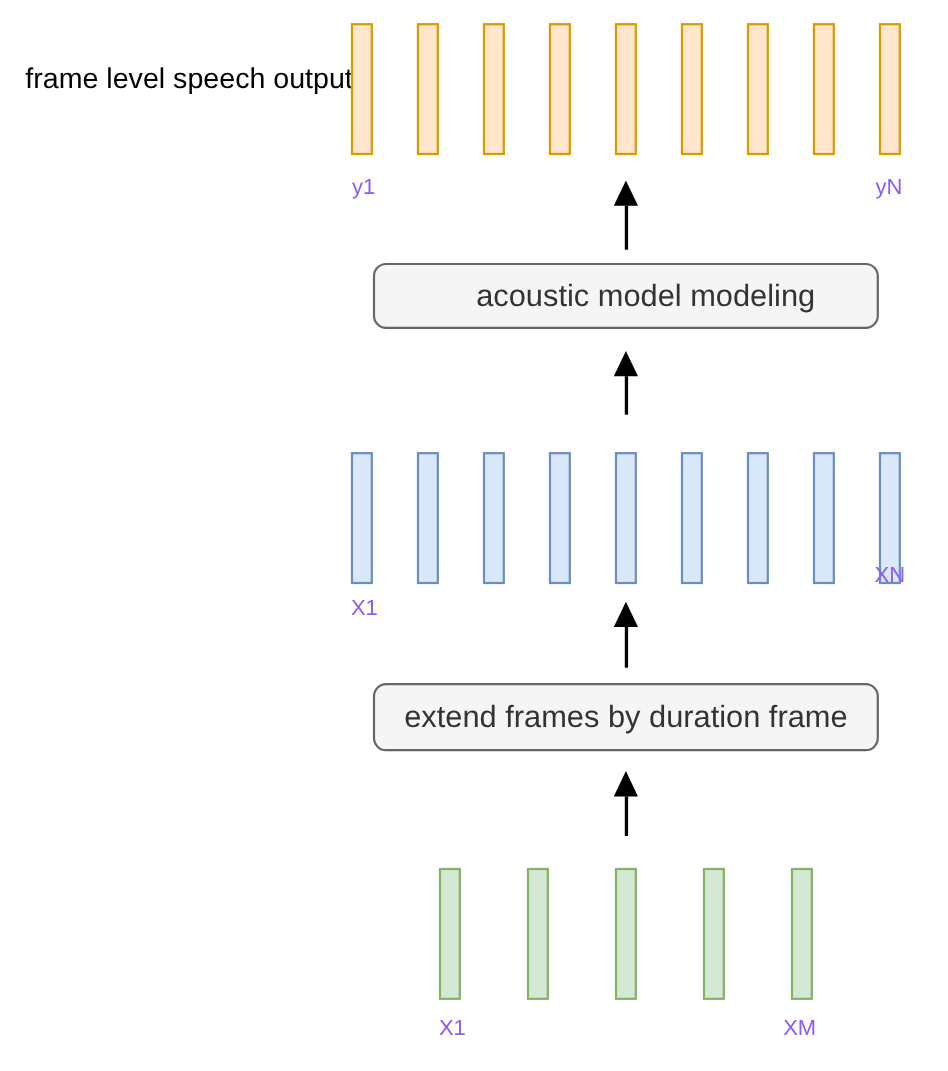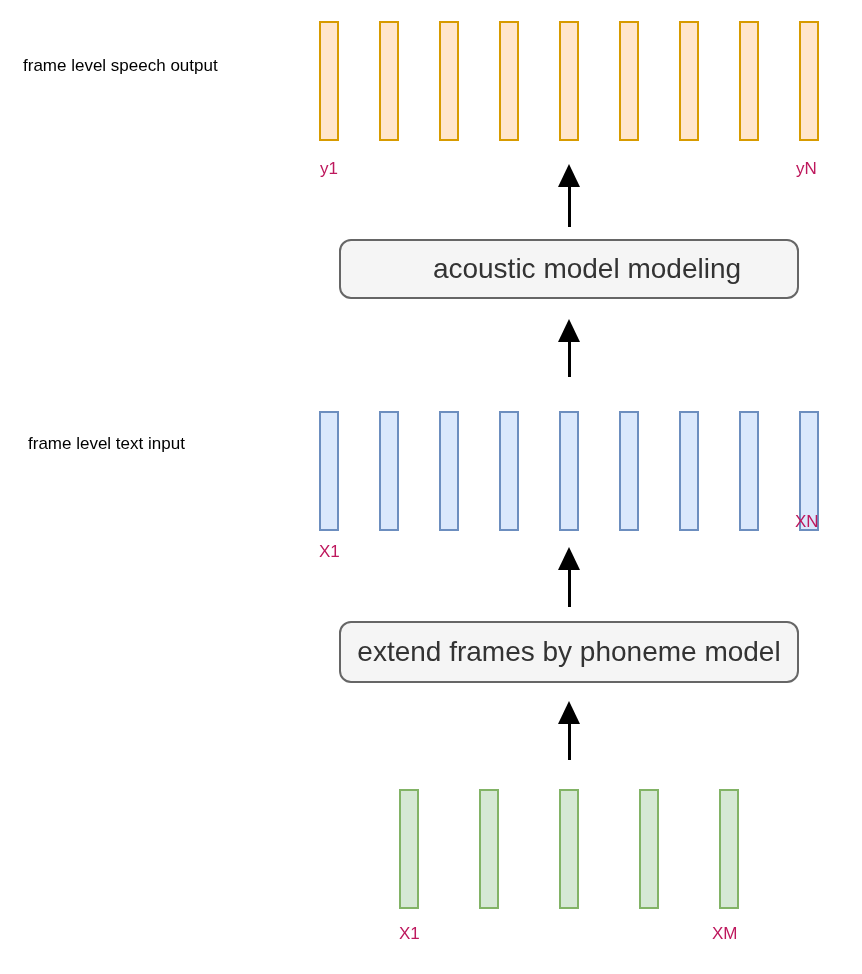--- a/index.html
+++ b/index.html
@@ -10,21 +10,21 @@
   }
   #canvas {
     position: relative;
     width: 862px;
     height: 974px;
     background: #ffffff;
     overflow: hidden;
   }
   .row-label {
     position: absolute;
-    font-size: 17px;
+    font-size: 26px;
     color: #000000;
     white-space: nowrap;
   }
   #label-speech-output { left: 23px; top: 56px; }
   #label-frame-text   { left: 28px; top: 434px; }
   #label-phoneme-text { left: 31px; top: 822px; }
 
   .bar-row { position: absolute; height: 120px; }
   #row-speech-output { left: 319px; top: 21px;  width: 500px; }
   #row-frame-text    { left: 319px; top: 411px; width: 500px; }
@@ -34,22 +34,22 @@
     position: absolute;
     top: 0;
     width: 20px;
     height: 120px;
     box-sizing: border-box;
     border: 2px solid;
   }
 
   .end-label {
     position: absolute;
-    font-size: 17px;
-    color: #be185d;
+    font-size: 20px;
+    color: #8b5cf6;
     white-space: nowrap;
   }
   #lbl-y1 { left: 320px; top: 159px; }
   #lbl-yN { left: 796px; top: 159px; }
   #lbl-x1-frame { left: 319px; top: 542px; }
   #lbl-xN-frame { left: 795px; top: 512px; }
   #lbl-x1-phon  { left: 399px; top: 924px; }
   #lbl-xM-phon  { left: 712px; top: 924px; }
 
   .model-box {
@@ -96,21 +96,20 @@
   #arrow-duration-to-frametext .shaft { height: 37px; }
   #arrow-phoneme-to-duration { top: 701px; }
   #arrow-phoneme-to-duration .shaft { height: 36px; }
 </style>
 </head>
 <body>
 
 <div id="canvas">
 
   <div class="row-label" id="label-speech-output">frame level speech output</div>
-  <div class="row-label" id="label-frame-text">frame level text input</div>
 
   <div class="bar-row" id="row-speech-output">
       <div class="bar" style="left: 0px; background: rgb(255, 230, 204); border-color: rgb(215, 155, 0);"></div>
       <div class="bar" style="left: 60px; background: rgb(255, 230, 204); border-color: rgb(215, 155, 0);"></div>
       <div class="bar" style="left: 120px; background: rgb(255, 230, 204); border-color: rgb(215, 155, 0);"></div>
       <div class="bar" style="left: 180px; background: rgb(255, 230, 204); border-color: rgb(215, 155, 0);"></div>
       <div class="bar" style="left: 240px; background: rgb(255, 230, 204); border-color: rgb(215, 155, 0);"></div>
       <div class="bar" style="left: 300px; background: rgb(255, 230, 204); border-color: rgb(215, 155, 0);"></div>
       <div class="bar" style="left: 360px; background: rgb(255, 230, 204); border-color: rgb(215, 155, 0);"></div>
       <div class="bar" style="left: 420px; background: rgb(255, 230, 204); border-color: rgb(215, 155, 0);"></div>
@@ -136,21 +135,21 @@
     </div>
 
   <div class="end-label" id="lbl-y1">y1</div>
   <div class="end-label" id="lbl-yN">yN</div>
   <div class="end-label" id="lbl-x1-frame">X1</div>
   <div class="end-label" id="lbl-xN-frame">XN</div>
   <div class="end-label" id="lbl-x1-phon">X1</div>
   <div class="end-label" id="lbl-xM-phon">XM</div>
 
   <div class="model-box" id="box-acoustic" style="background: rgb(245, 245, 245); border-color: rgb(102, 102, 102); color: rgb(51, 51, 51); padding-left: 36px;">acoustic model modeling</div>
-  <div class="model-box" id="box-duration" style="background: rgb(245, 245, 245); border-color: rgb(102, 102, 102); color: rgb(51, 51, 51);">extend frames by phoneme model</div>
+  <div class="model-box" id="box-duration" style="background: rgb(245, 245, 245); border-color: rgb(102, 102, 102); color: rgb(51, 51, 51);">extend frames by duration frame</div>
 
   <div class="arrow" id="arrow-acoustic-to-speech">
     <div class="head" style="border-bottom-color: rgb(0, 0, 0);"></div>
     <div class="shaft" style="background: rgb(0, 0, 0);"></div>
   </div>
   <div class="arrow" id="arrow-frametext-to-acoustic">
     <div class="head" style="border-bottom-color: rgb(0, 0, 0);"></div>
     <div class="shaft" style="background: rgb(0, 0, 0);"></div>
   </div>
   <div class="arrow" id="arrow-duration-to-frametext">

